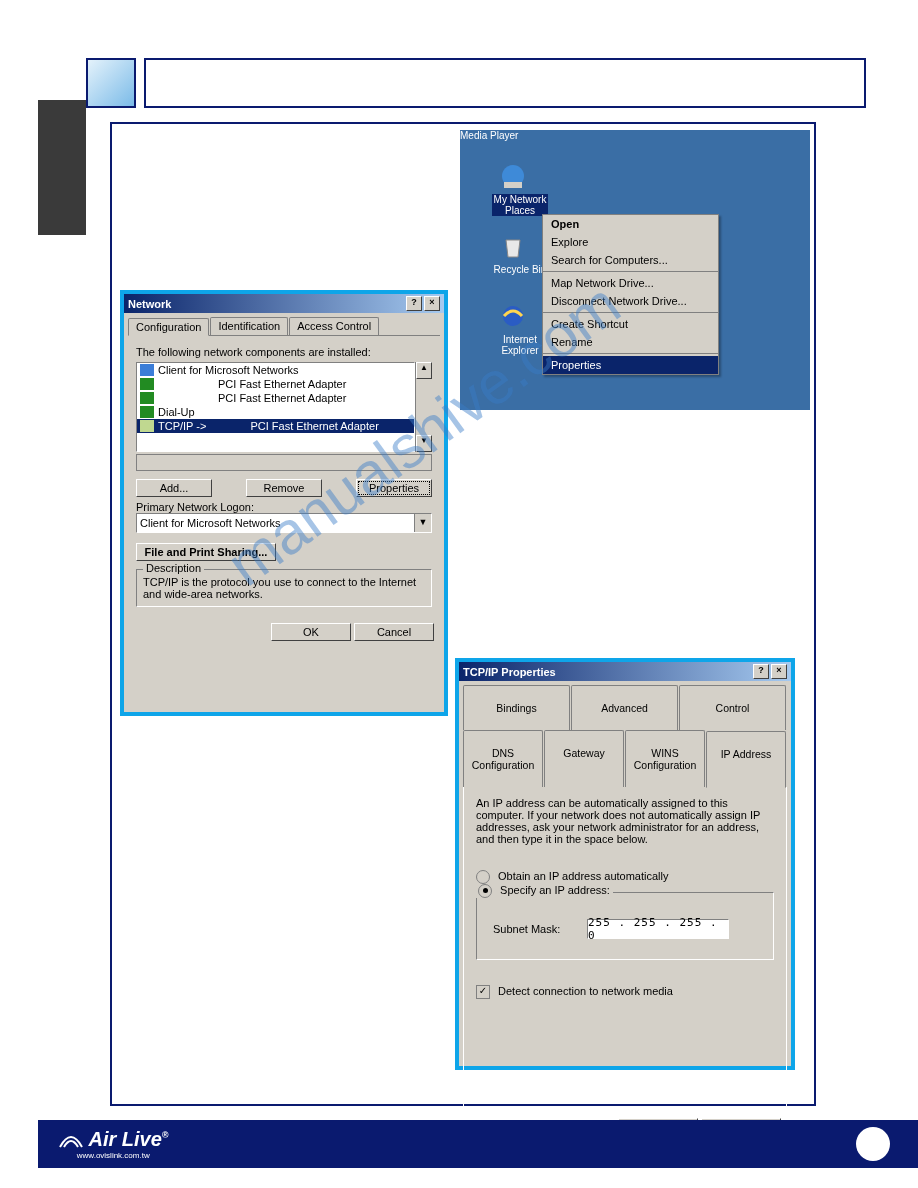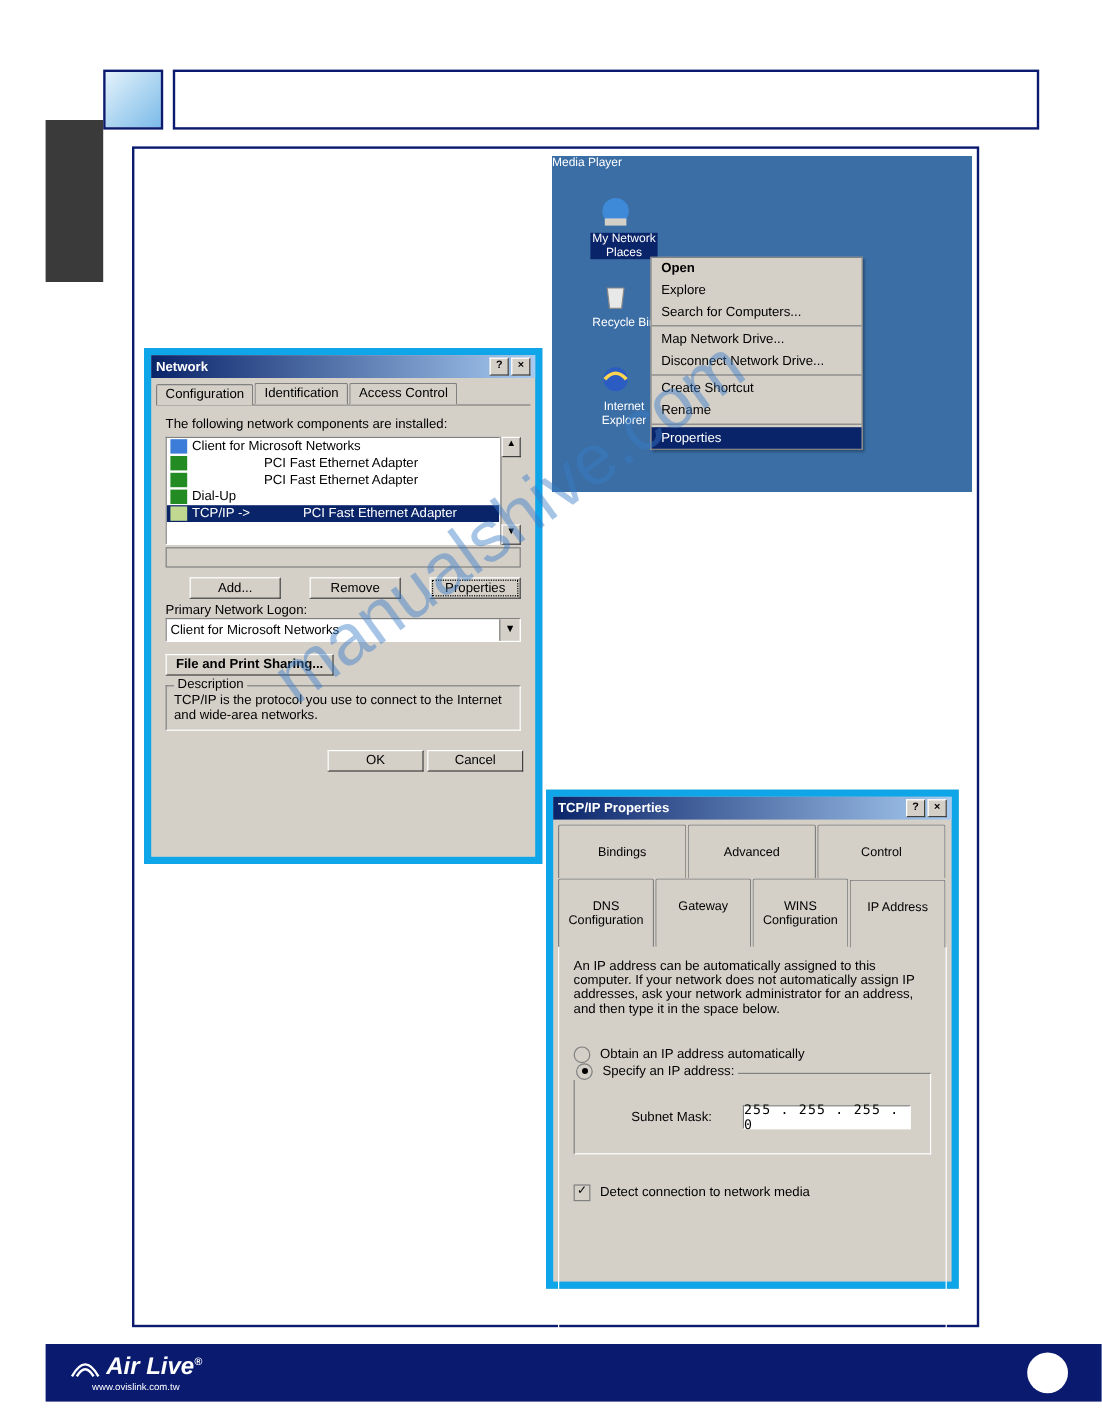--- a/index.html
+++ b/index.html
@@ -100,21 +100,21 @@
 }
 .ctx-menu .sep { border-top:1px solid #808080; margin:2px 0; }
 .ctx-menu .highlight {
   background: #0a246a;
   color:#fff;
 }
 
 
 .win-dialog {
   background: #d4d0c8;
-  border: 6px solid #0ea5e9;
+  border: 4px solid #0ea5e9;
   font-size: 11px;
   color:#000;
   box-shadow: 0 0 0;
 }
 .titlebar {
   background: linear-gradient(90deg, #0a246a, #a6caf0);
   color:#fff;
   font-weight:bold;
   font-size:11px;
   padding:2px 4px;
@@ -334,21 +334,21 @@
         </div>
         <div class="scrollbar-v">
           <div class="sbtn">▲</div>
           <div style="height:56px;"></div>
           <div class="sbtn">▼</div>
         </div>
       </div>
       <div style="display:flex;gap:2px;margin-top:2px;">
         <div style="flex:1;height:15px;background:#d4d0c8;border:1px solid #808080;"></div>
       </div>
-      <div style="display:flex;justify-content:flex-end;margin-top:8px;gap:24px;">
+      <div style="display:flex;justify-content:space-between;margin-top:8px;">
         <span class="btn">Add...</span>
         <span class="btn">Remove</span>
         <span class="btn focus">Properties</span>
       </div>
       <div style="margin-top:4px;">Primary Network Logon:</div>
       <div class="dropdown">
         <div class="val">Client for Microsoft Networks</div>
         <div class="arr">▼</div>
       </div>
       <div style="margin-top:10px;font-weight:bold;">
@@ -390,21 +390,21 @@
       <div style="font-size:11px;margin-bottom:25px;">An IP address can be automatically assigned to this computer. If your network does not automatically assign IP addresses, ask your network administrator for an address, and then type it in the space below.</div>
       <div style="margin-bottom:6px;">
         <span class="radio"></span>
         <span>Obtain an IP address automatically</span>
       </div>
       <div class="group" style="padding:12px 16px 20px;">
         <div class="legend" style="left:-2px;top:-9px;">
           <span class="radio sel"></span>
           <span>Specify an IP address:</span>
         </div>
-        <div style="display:flex;align-items:center;gap:14px;margin-top:14px;margin-left:31px;">
+        <div style="display:flex;align-items:center;gap:14px;margin-top:14px;">
           <span style="width:80px;">Subnet Mask:</span>
           <div class="ipbox">255 . 255 . 255 .  0</div>
         </div>
       </div>
       <div style="margin-top:25px;">
         <span class="check sel"></span>
         <span>Detect connection to network media</span>
       </div>
     </div>
     <div style="text-align:right;padding:10px 10px;">

